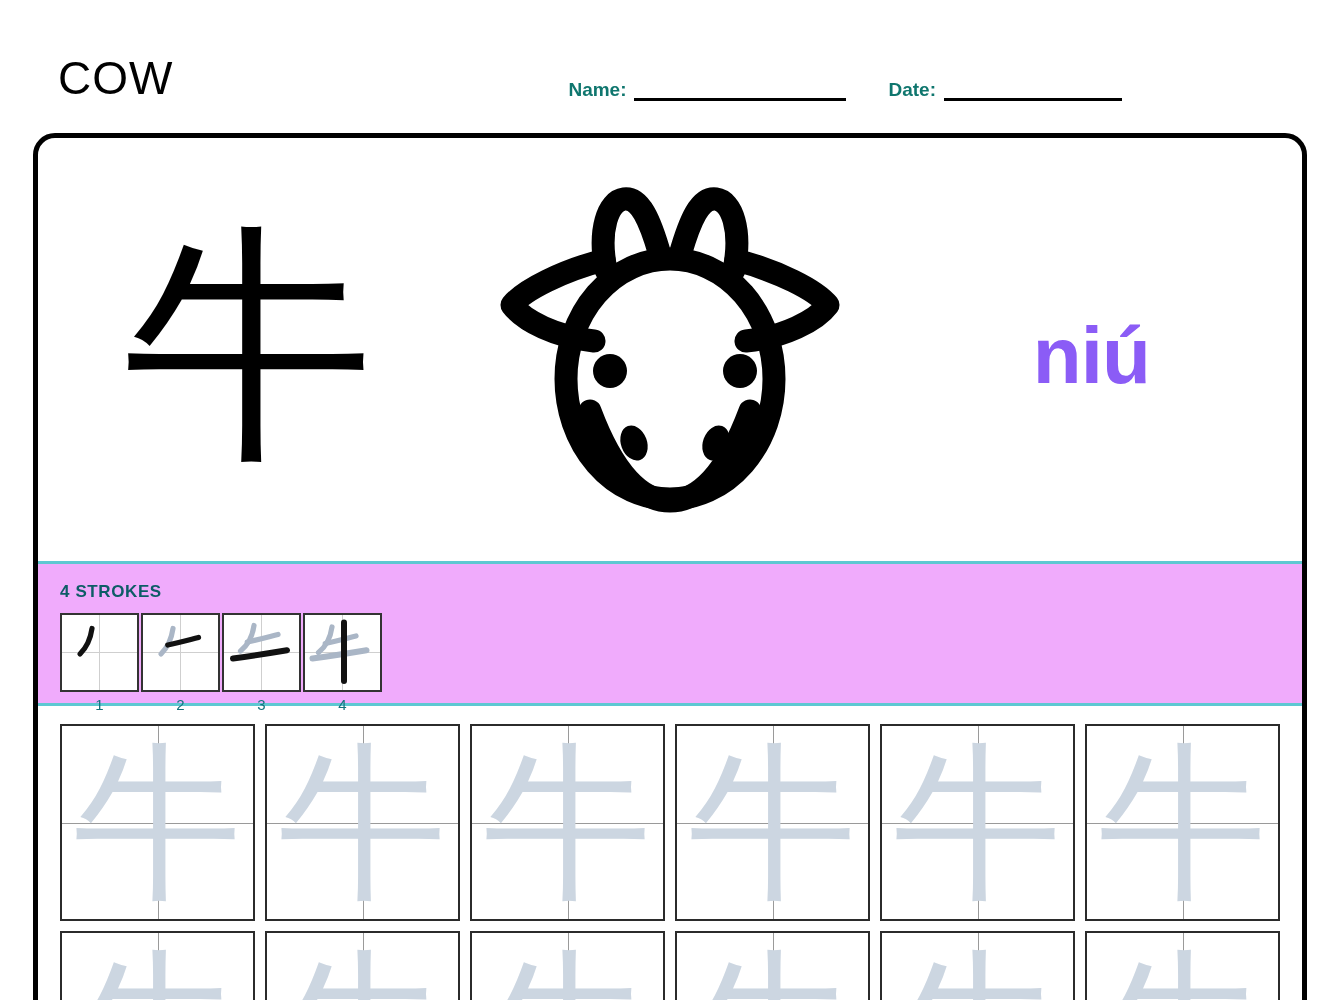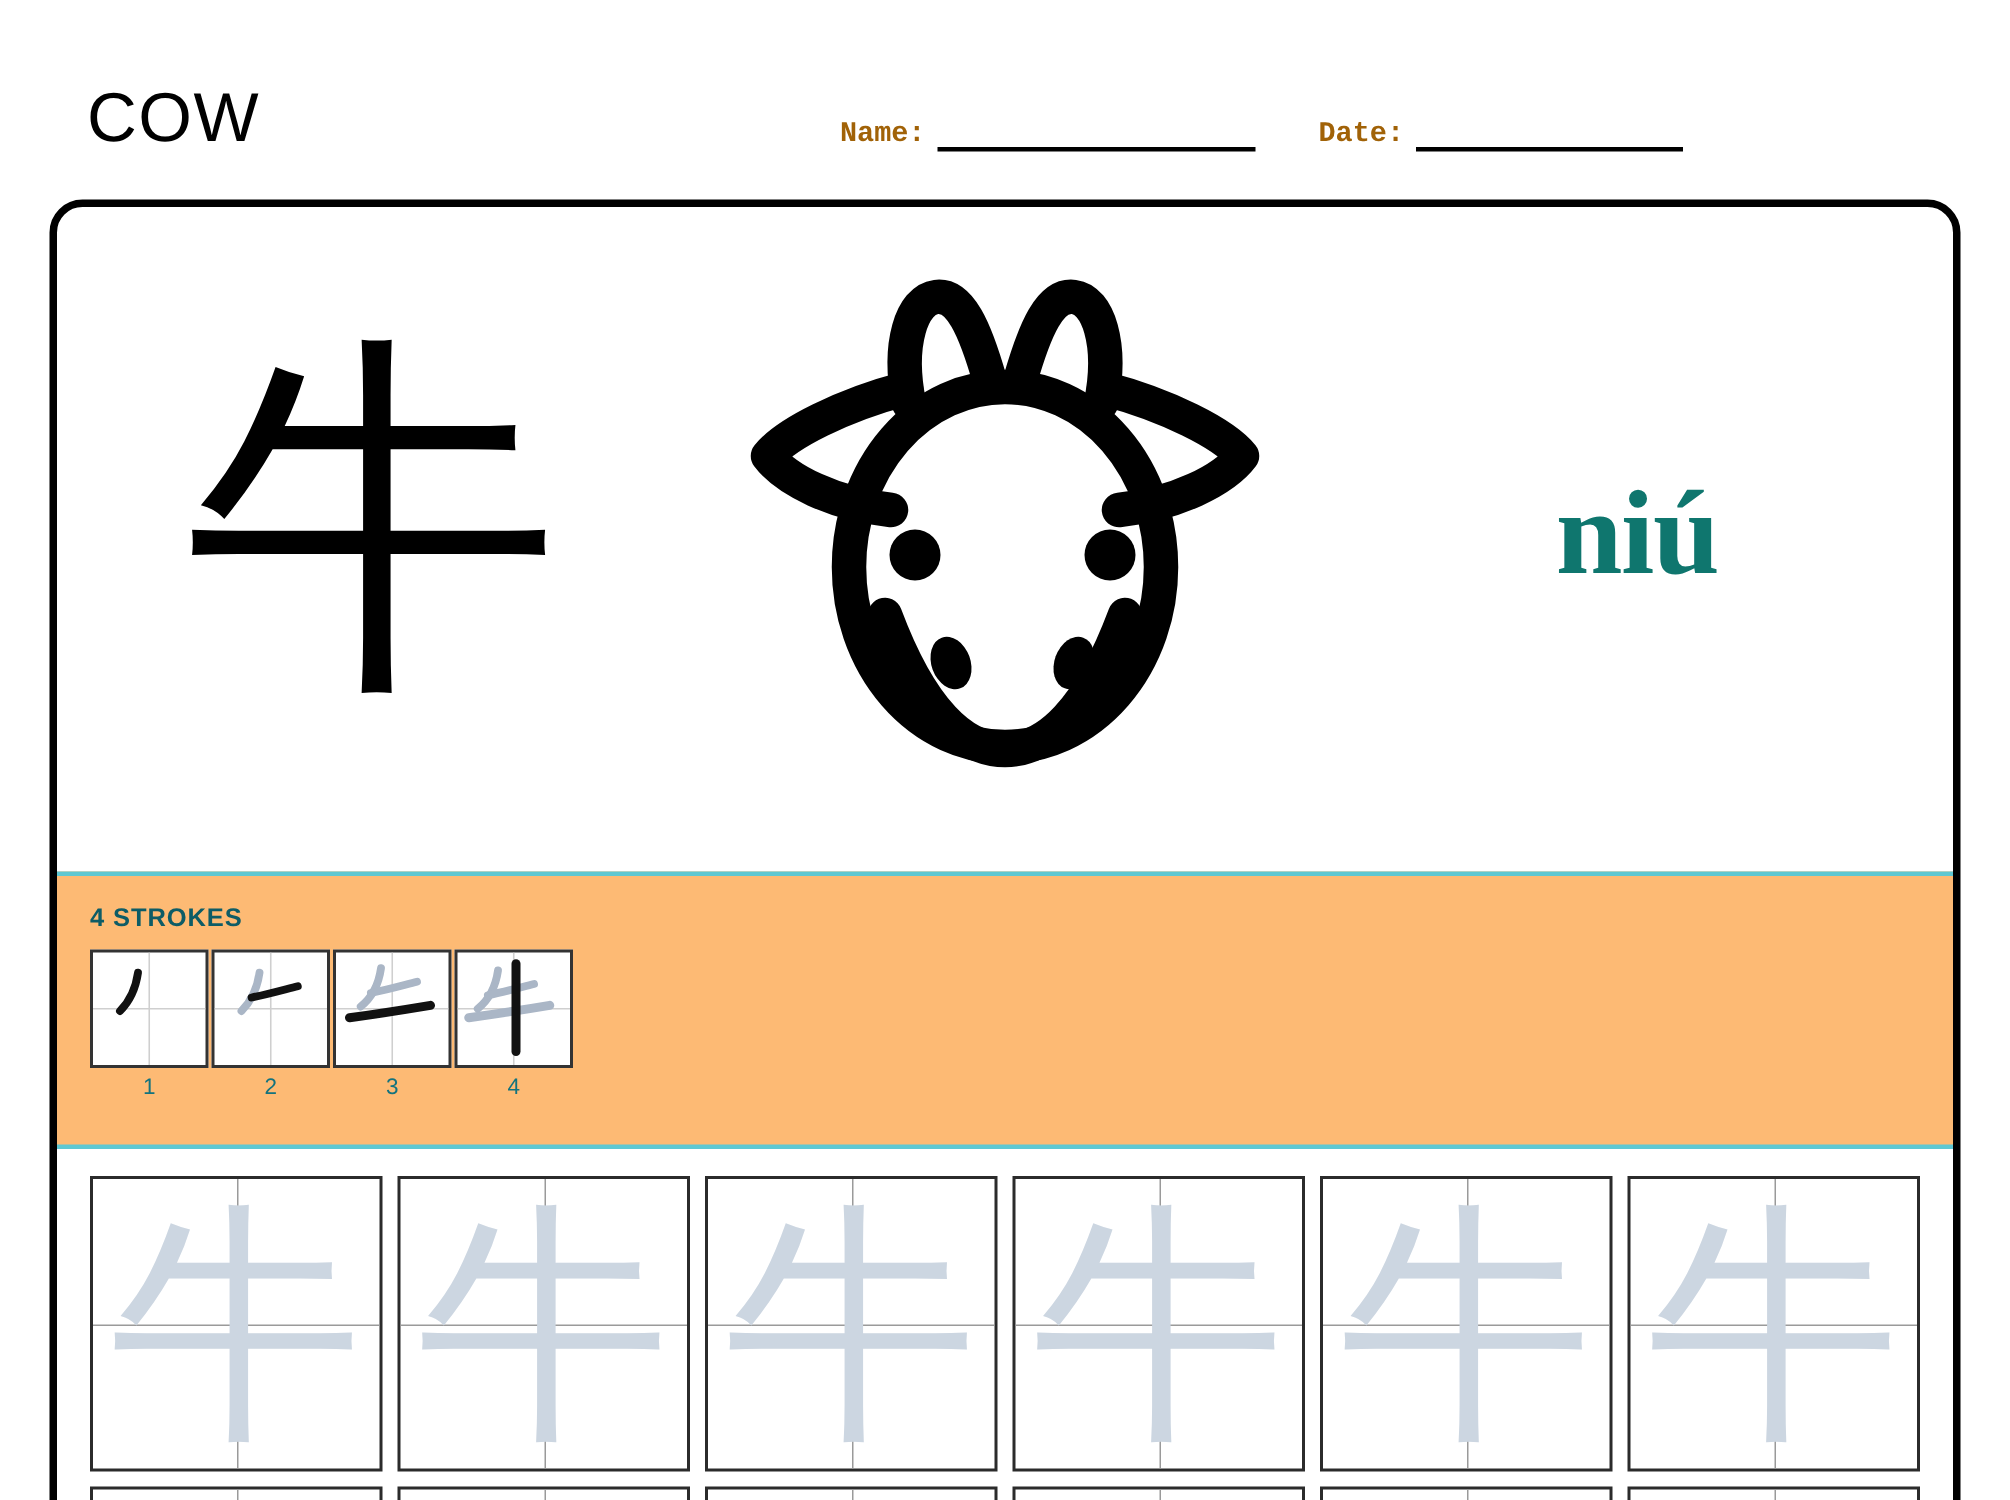--- a/index.html
+++ b/index.html
@@ -38,24 +38,23 @@
     right: 52px;
     top: 80px;
     display: flex;
     align-items: flex-end;
     gap: 42px;
   }
   .nd-group { display: flex; align-items: flex-end; gap: 8px; }
   .nd-label {
     font-size: 19px;
     font-weight: 700;
-    color: #a16207;
+    color: #0f766e;
     line-height: 1;
     padding-bottom: 2px;
-    font-family: Liberation Mono, monospace;
   }
   .nd-line-name { width: 212px; border-bottom: 3px solid #000; height: 15px; }
   .nd-line-date { width: 178px; border-bottom: 3px solid #000; height: 15px; }
 
   
   .card {
     position: absolute;
     left: 33px;
     top: 133px;
     width: 1274px;
@@ -95,37 +94,35 @@
   }
   .hero-pinyin-cell {
     width: 33.3333%;
     display: flex;
     align-items: center;
     justify-content: center;
   }
   .hero-pinyin {
     font-size: 80px;
     font-weight: 700;
-    color: #0f766e;
+    color: #8b5cf6;
     letter-spacing: -1px;
     line-height: 1;
     position: relative;
     top: 6px;
-    font-family: Liberation Serif, serif;
   }
 
   
   .stroke-band {
     position: relative;
-    background: #fdba74;
+    background: #f0abfc;
     border-top: 3px solid #5ec8d2;
     border-bottom: 3px solid #5ec8d2;
-    height: 185px;
+    height: 145px;
     padding: 18px 0 0 22px;
-    margin-top: 20px;
   }
   .stroke-count {
     font-size: 17px;
     font-weight: 700;
     letter-spacing: 0.6px;
     color: #0d5c66;
     margin-bottom: 11px;
   }
   .stroke-list { display: flex; gap: 2px; }
   .stroke-item { width: 79px; }

